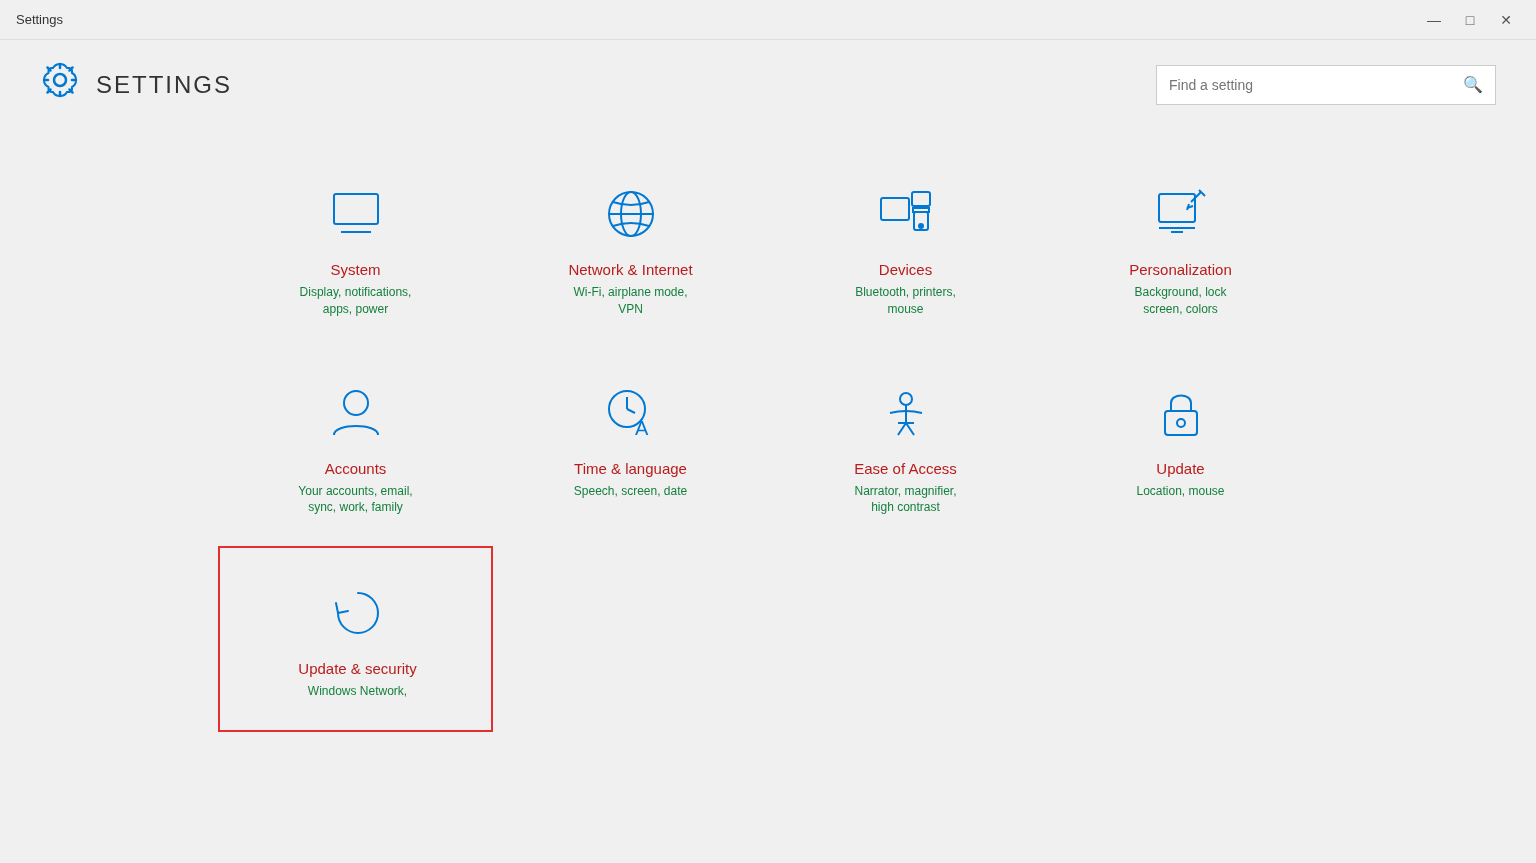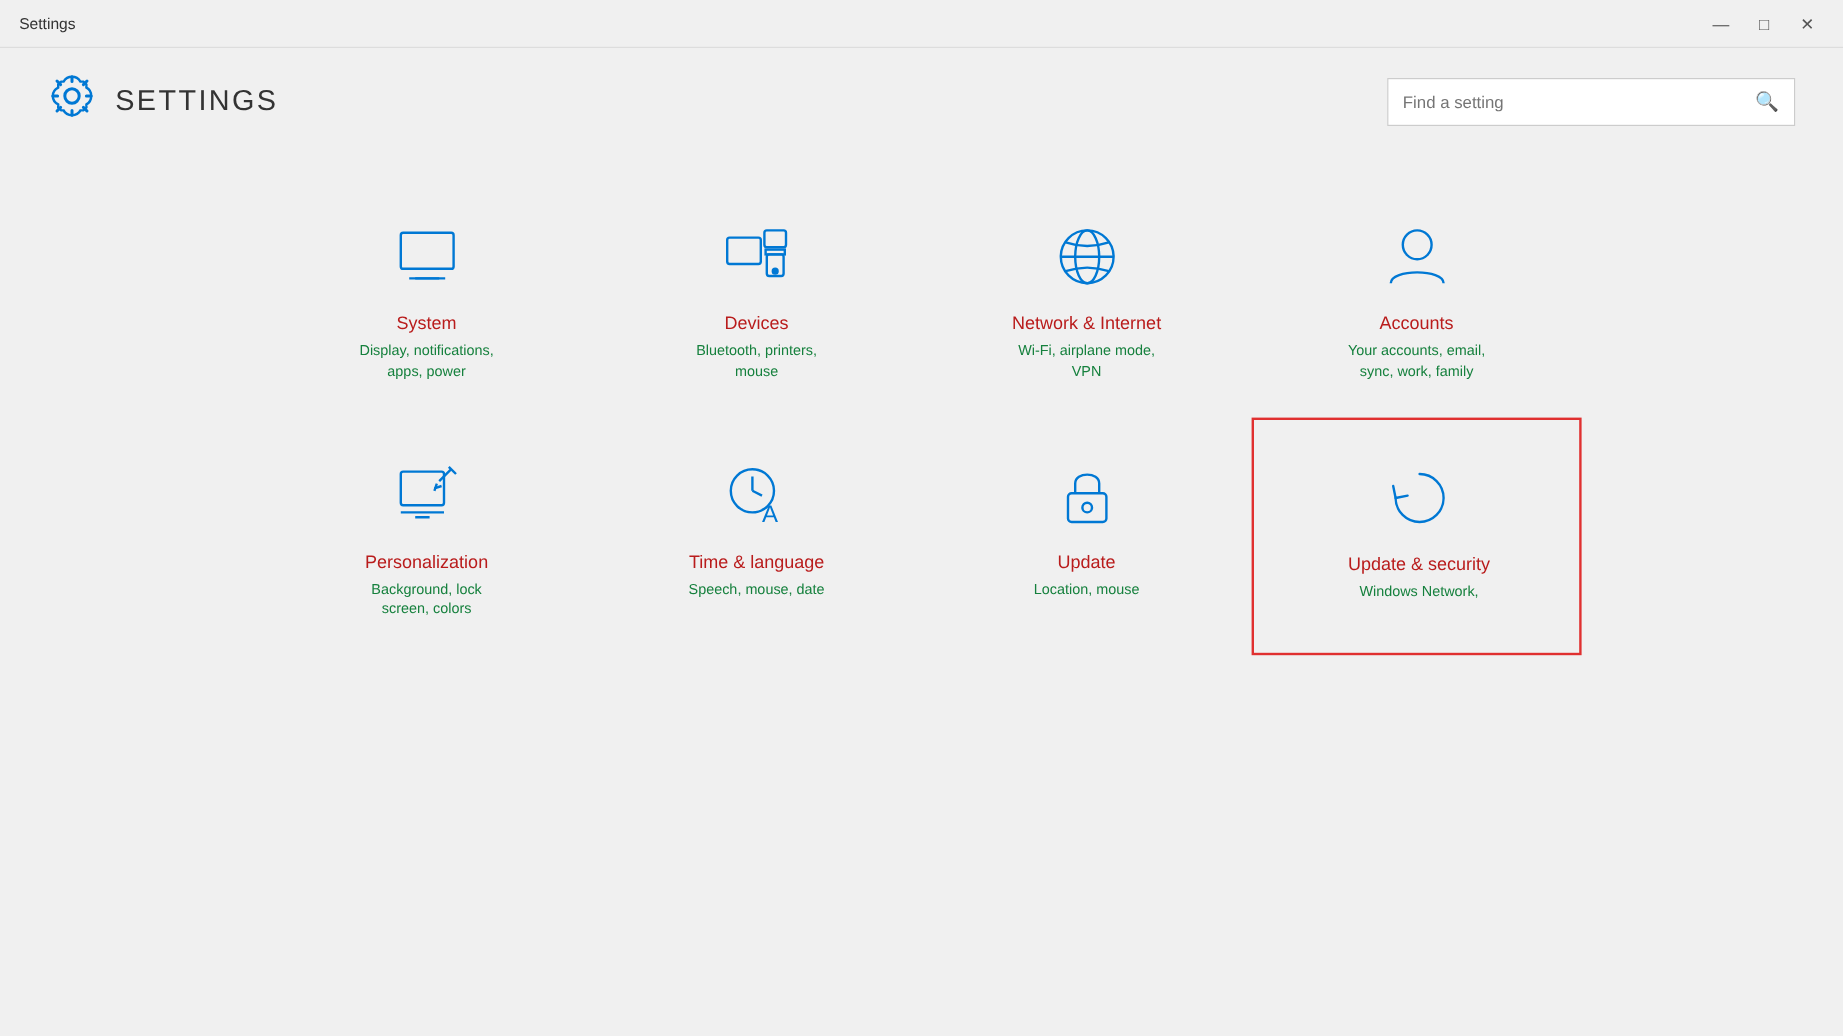--- a/index.html
+++ b/index.html
@@ -207,54 +207,43 @@
             <line x1="15" y1="48" x2="45" y2="48"></line>
           </svg>
         </div>
         <span class="item-title">System</span>
         <span class="item-desc">Display, notifications,<br>apps, power</span>
       </div>
 
       <div class="settings-item">
         <div class="item-icon">
           <svg viewBox="0 0 60 60" stroke="#0078d4" stroke-width="2.5" fill="none">
+            <circle cx="30" cy="30" r="22"></circle>
+            <ellipse cx="30" cy="30" rx="10" ry="22"></ellipse>
+            <line x1="8" y1="30" x2="52" y2="30"></line>
+            <path d="M12 18 Q30 24 48 18"></path>
+            <path d="M12 42 Q30 36 48 42"></path>
+          </svg>
+        </div>
+        <span class="item-title">Network &amp; Internet</span>
+        <span class="item-desc">Wi-Fi, airplane mode,<br>VPN</span>
+      </div>
+
+      <div class="settings-item">
+        <div class="item-icon">
+          <svg viewBox="0 0 60 60" stroke="#0078d4" stroke-width="2.5" fill="none">
             <rect x="5" y="14" width="28" height="22" rx="2"></rect>
             <rect x="36" y="8" width="18" height="14" rx="2"></rect>
             <rect x="38" y="28" width="14" height="18" rx="2"></rect>
             <circle cx="45" cy="42" r="2" fill="#0078d4"></circle>
             <rect x="37" y="24" width="16" height="4"></rect>
           </svg>
         </div>
         <span class="item-title">Devices</span>
         <span class="item-desc">Bluetooth, printers,<br>mouse</span>
-      </div>
-
-      <div class="settings-item">
-        <div class="item-icon">
-          <svg viewBox="0 0 60 60" stroke="#0078d4" stroke-width="2.5" fill="none">
-            <circle cx="30" cy="30" r="22"></circle>
-            <ellipse cx="30" cy="30" rx="10" ry="22"></ellipse>
-            <line x1="8" y1="30" x2="52" y2="30"></line>
-            <path d="M12 18 Q30 24 48 18"></path>
-            <path d="M12 42 Q30 36 48 42"></path>
-          </svg>
-        </div>
-        <span class="item-title">Network &amp; Internet</span>
-        <span class="item-desc">Wi-Fi, airplane mode,<br>VPN</span>
-      </div>
-
-      <div class="settings-item">
-        <div class="item-icon">
-          <svg viewBox="0 0 60 60" stroke="#0078d4" stroke-width="2.5" fill="none">
-            <circle cx="30" cy="20" r="12"></circle>
-            <path d="M8 52 C8 40 52 40 52 52"></path>
-          </svg>
-        </div>
-        <span class="item-title">Accounts</span>
-        <span class="item-desc">Your accounts, email,<br>sync, work, family</span>
       </div>
 
       <div class="settings-item">
         <div class="item-icon">
           <svg viewBox="0 0 60 60" stroke="#0078d4" stroke-width="2.5" fill="none">
             <rect x="8" y="10" width="36" height="28" rx="2"></rect>
             <line x1="50" y1="8" x2="40" y2="18"></line>
             <line x1="48" y1="6" x2="54" y2="12"></line>
             <line x1="38" y1="20" x2="36" y2="26"></line>
             <line x1="36" y1="24" x2="42" y2="22"></line>
@@ -262,30 +251,54 @@
             <line x1="20" y1="48" x2="32" y2="48"></line>
           </svg>
         </div>
         <span class="item-title">Personalization</span>
         <span class="item-desc">Background, lock<br>screen, colors</span>
       </div>
 
       <div class="settings-item">
         <div class="item-icon">
           <svg viewBox="0 0 60 60" stroke="#0078d4" stroke-width="2.5" fill="none">
+            <circle cx="30" cy="20" r="12"></circle>
+            <path d="M8 52 C8 40 52 40 52 52"></path>
+          </svg>
+        </div>
+        <span class="item-title">Accounts</span>
+        <span class="item-desc">Your accounts, email,<br>sync, work, family</span>
+      </div>
+
+      <div class="settings-item">
+        <div class="item-icon">
+          <svg viewBox="0 0 60 60" stroke="#0078d4" stroke-width="2.5" fill="none">
             <circle cx="26" cy="26" r="18"></circle>
             <line x1="26" y1="14" x2="26" y2="26"></line>
             <line x1="26" y1="26" x2="34" y2="30"></line>
             <text x="34" y="52" font-size="20" fill="#0078d4" stroke="none" font-family="Arial">A</text>
           </svg>
         </div>
         <span class="item-title">Time &amp; language</span>
-        <span class="item-desc">Speech, mouse, date</span>
-      </div>
-
+        <span class="item-desc">Speech, screen, date</span>
+      </div>
+
+      <div class="settings-item">
+        <div class="item-icon">
+          <svg viewBox="0 0 60 60" stroke="#0078d4" stroke-width="2.5" fill="none">
+            <circle cx="30" cy="16" r="6"></circle>
+            <path d="M30 22 L30 40"></path>
+            <path d="M14 30 Q30 26 46 30"></path>
+            <path d="M22 40 L30 40 L38 52"></path>
+            <path d="M38 40 L30 40 L22 52"></path>
+          </svg>
+        </div>
+        <span class="item-title">Ease of Access</span>
+        <span class="item-desc">Narrator, magnifier,<br>high contrast</span>
+      </div>
 
       <div class="settings-item">
         <div class="item-icon">
           <svg viewBox="0 0 60 60" stroke="#0078d4" stroke-width="2.5" fill="none">
             <rect x="14" y="28" width="32" height="24" rx="3"></rect>
             <path d="M20 28 L20 20 C20 10 40 10 40 20 L40 28"></path>
             <circle cx="30" cy="40" r="4"></circle>
           </svg>
         </div>
         <span class="item-title">Update</span>

